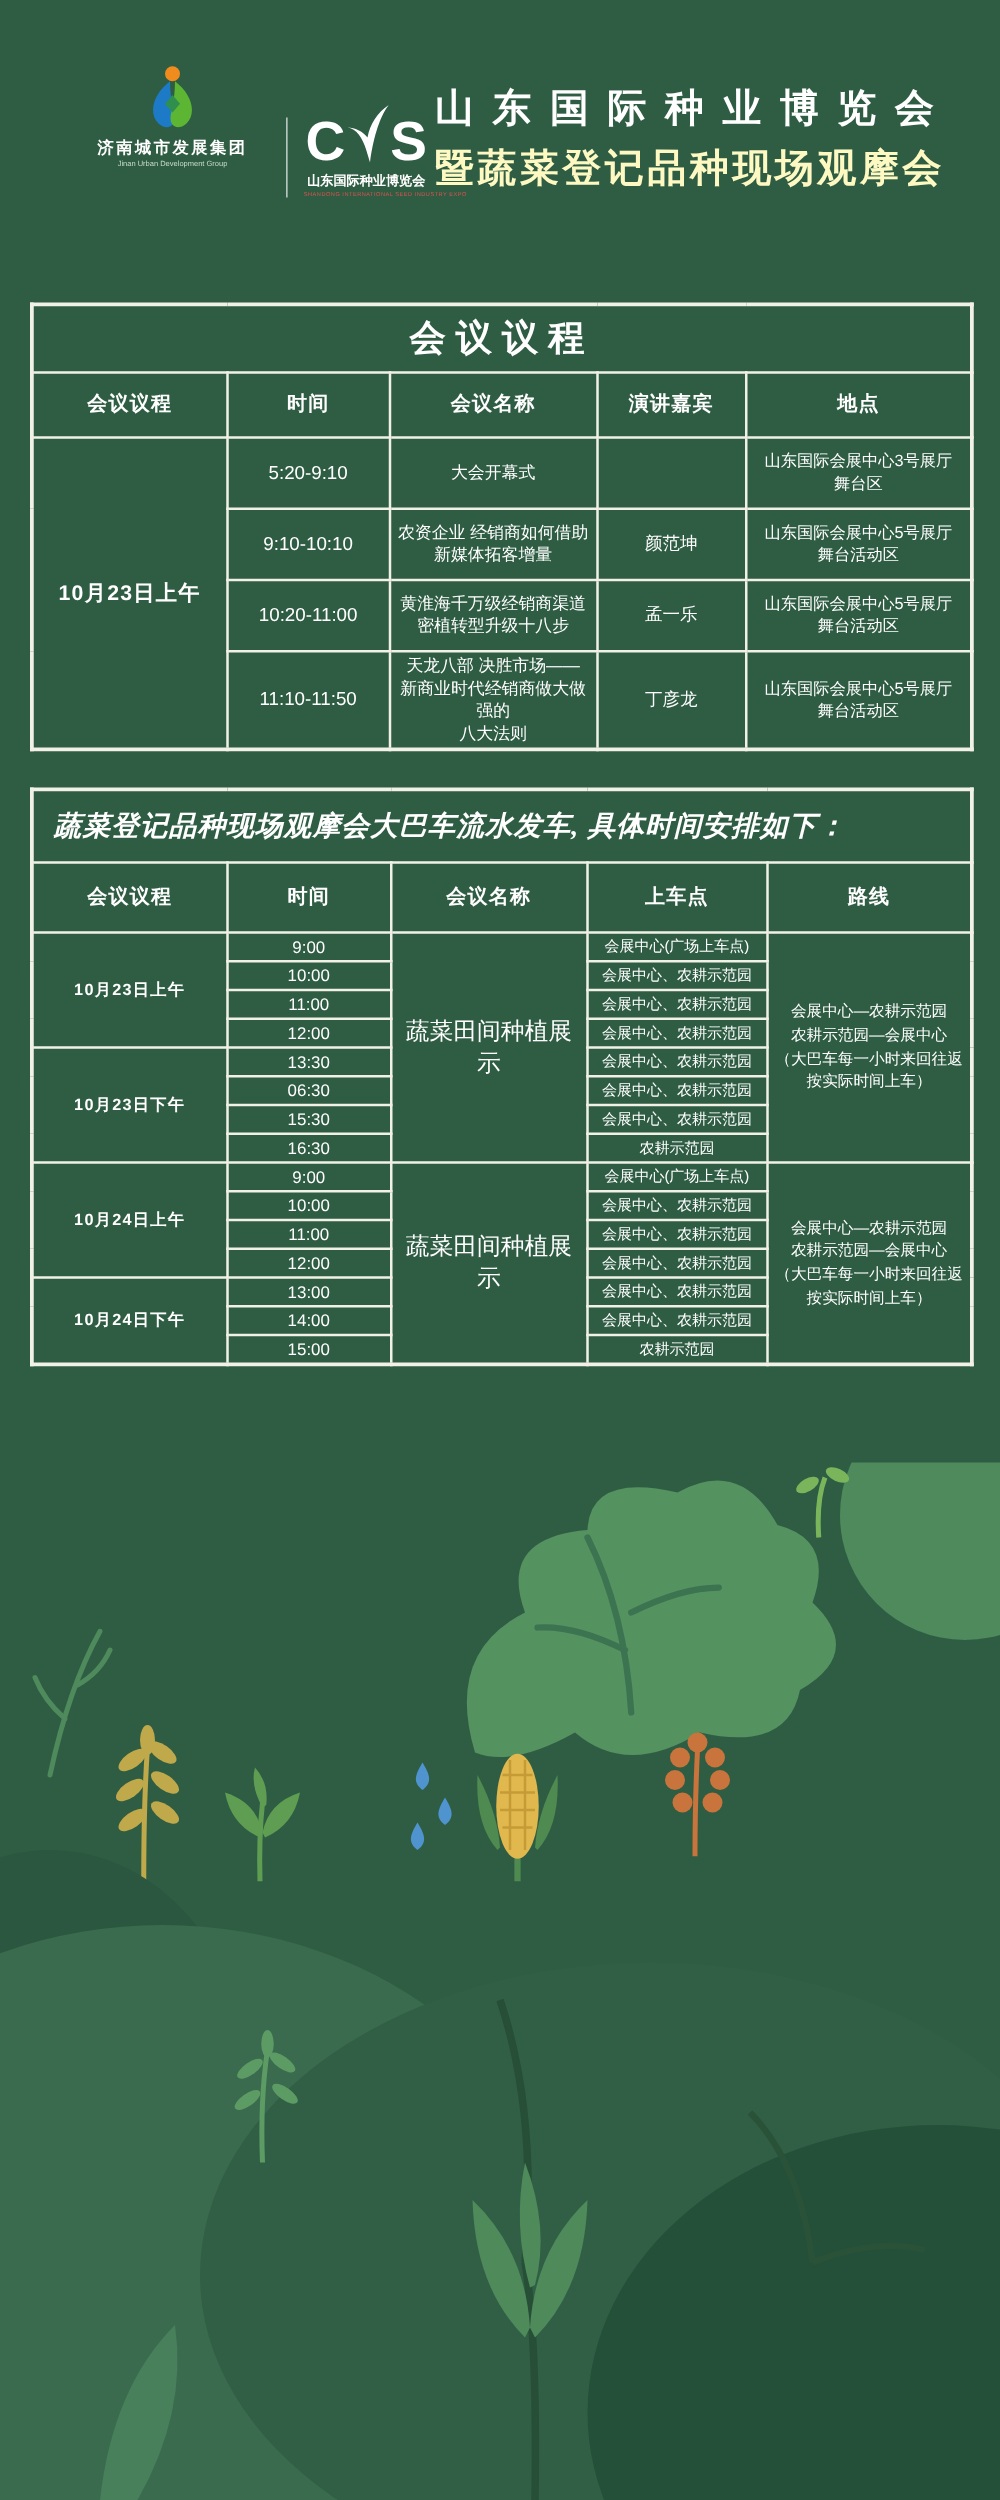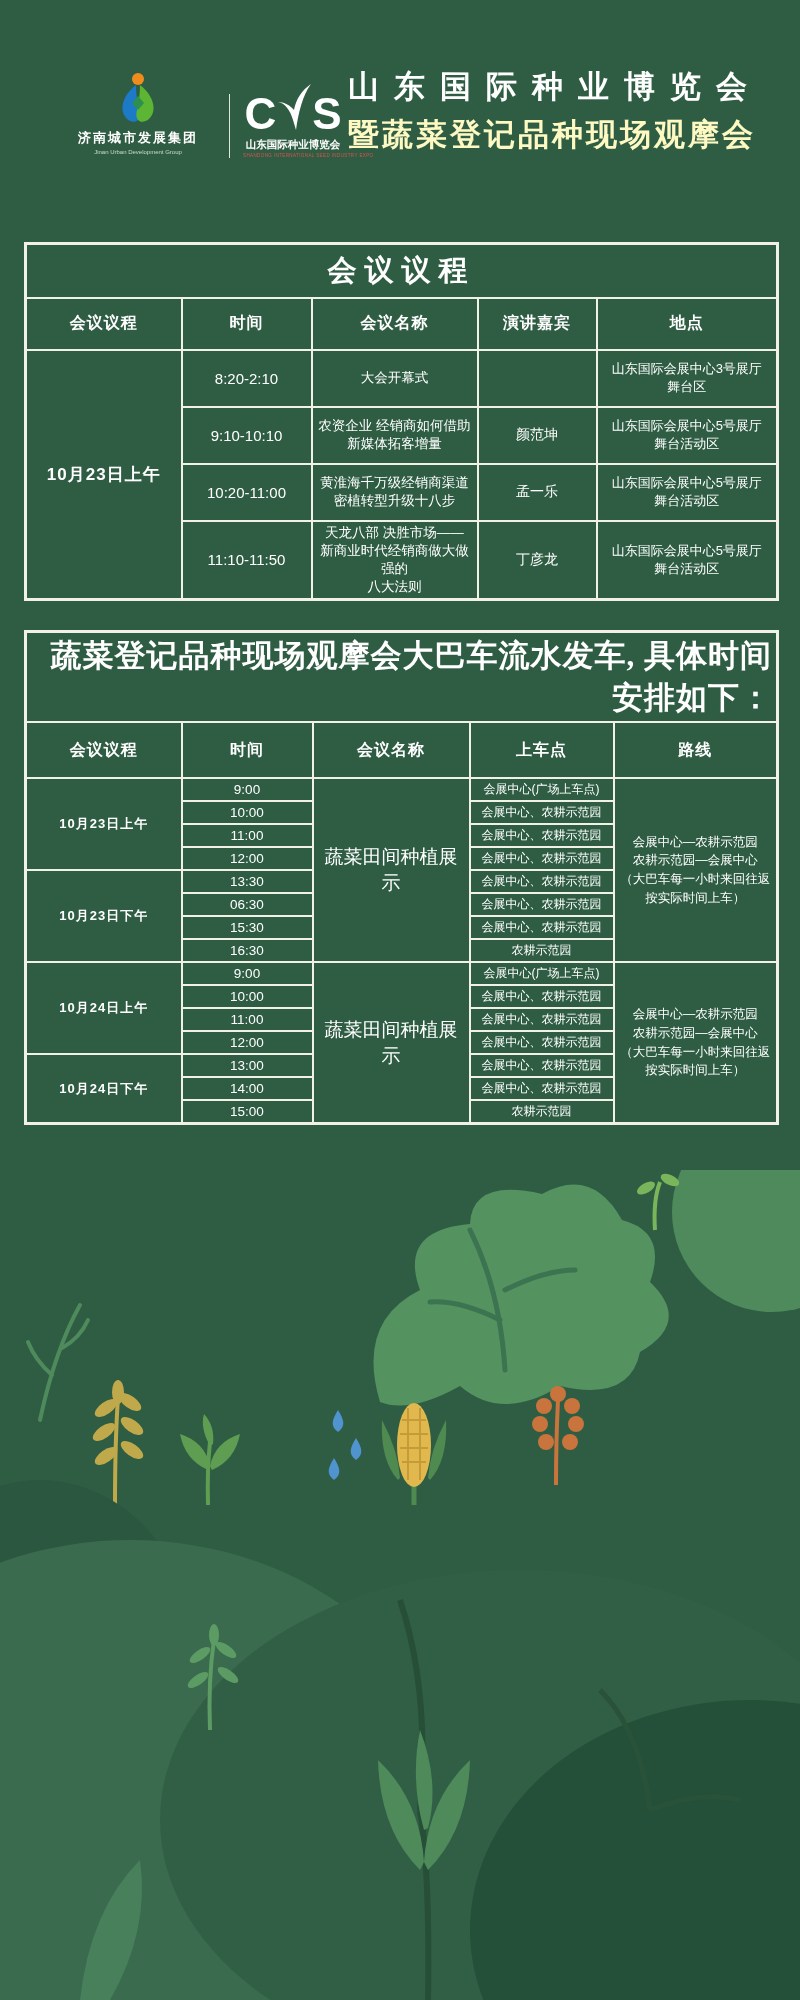--- a/index.html
+++ b/index.html
@@ -2,42 +2,42 @@
 <html><head>
 <meta charset="utf-8">
 <style>
   * { margin:0; padding:0; box-sizing:border-box; }
   html,body { background:#24492f; }
   body { font-family:"Liberation Sans", sans-serif; }
   .page { position:relative; width:800px; height:2000px; background:#2f5d43; overflow:hidden; color:#f5f5ee; margin:0 auto; }
 
   
   .hdr { position:absolute; left:0; top:52px; width:800px; height:122px; }
-  .org { position:absolute; left:78px; top:20px; width:120px; text-align:center; }
+  .org { position:absolute; left:78px; top:0; width:120px; text-align:center; }
   .org svg { display:block; margin:0 auto; }
   .org-name { font-size:13px; font-weight:bold; color:#ffffff; margin-top:5px; letter-spacing:2px; white-space:nowrap; }
   .org-name-en { font-size:6px; color:#c9dccd; margin-top:2px; white-space:nowrap; }
   .hdr-divider { position:absolute; left:229px; top:42px; width:1px; height:64px; background:rgba(255,255,255,.85); }
   .cvs { position:absolute; left:243px; top:30px; width:100px; text-align:center; }
   .cvs-row { display:flex; align-items:flex-end; justify-content:center; height:52px; }
   .cvs-letter { font-size:44px; font-weight:bold; color:#ffffff; line-height:.88; }
   .cvs-v { margin:0 1px; }
   .cvs-sub { font-size:10.5px; font-weight:bold; color:#ffffff; margin-top:4px; white-space:nowrap; }
   .cvs-sub-en { font-size:4.5px; color:#d9534f; margin-top:1px; letter-spacing:.4px; white-space:nowrap; }
   .title-block { position:absolute; left:348px; top:14px; width:436px; }
   .title-line1 { font-size:31px; font-weight:bold; color:#ffffff; letter-spacing:15px; white-space:nowrap; }
   .title-line2 { font-size:31px; font-weight:bold; color:#fef9c3; letter-spacing:3px; white-space:nowrap; margin-top:6px; }
 
   
   table { border-collapse:collapse; table-layout:fixed; position:absolute; background:transparent;padding-left:22px; }
   td,th { border:2px solid #f1f1e8; text-align:center; vertical-align:middle; color:#ffffff; white-space:pre-line; padding:2px 4px; }
   .t1 { left:24px; top:242px; width:752px; border:3px solid #f1f1e8; }
   .t2 { left:24px; top:630px; width:752px; border:3px solid #f1f1e8; }
   .t-title td { font-family:"Liberation Serif", serif; font-size:29px; font-weight:bold; height:54px; letter-spacing:8px; }
-  .t2 .t-title td { font-size:31px; text-align:right; padding-left:16px; height:58px; letter-spacing:1px; }
+  .t2 .t-title td { font-size:22px; text-align:left; padding-left:16px; height:58px; letter-spacing:1px;font-style:italic; }
   th { font-size:16px; font-weight:bold; height:52px; letter-spacing:1px; }
   .t2 th { height:56px; }
   .grp { font-size:17px; font-weight:bold; letter-spacing:1px; }
   .t1 .tm { font-size:15px; }
   .t1 .nm { font-size:13.5px; line-height:1.35; }
   .t1 .sp { font-size:14px; }
   .t1 .ve { font-size:13px; line-height:1.4; }
   .t1 .row td { height:57px; }
   .t2 td { font-size:13px; height:15px; }
   .t2 .tm { font-size:13.5px; }
@@ -100,21 +100,21 @@
       </tr>
       <tr>
         <th>会议议程</th>
         <th>时间</th>
         <th>会议名称</th>
         <th>演讲嘉宾</th>
         <th>地点</th>
       </tr>
       <tr class="row">
         <td class="grp" rowspan="4">10月23日上午</td>
-        <td class="tm">8:20-2:10</td>
+        <td class="tm">5:20-9:10</td>
         <td class="nm">大会开幕式</td>
         <td class="sp"></td>
         <td class="ve">山东国际会展中心3号展厅
 舞台区</td>
       </tr>
       <tr class="row">
         <td class="tm">9:10-10:10</td>
         <td class="nm">农资企业 经销商如何借助
 新媒体拓客增量</td>
         <td class="sp">颜范坤</td>

